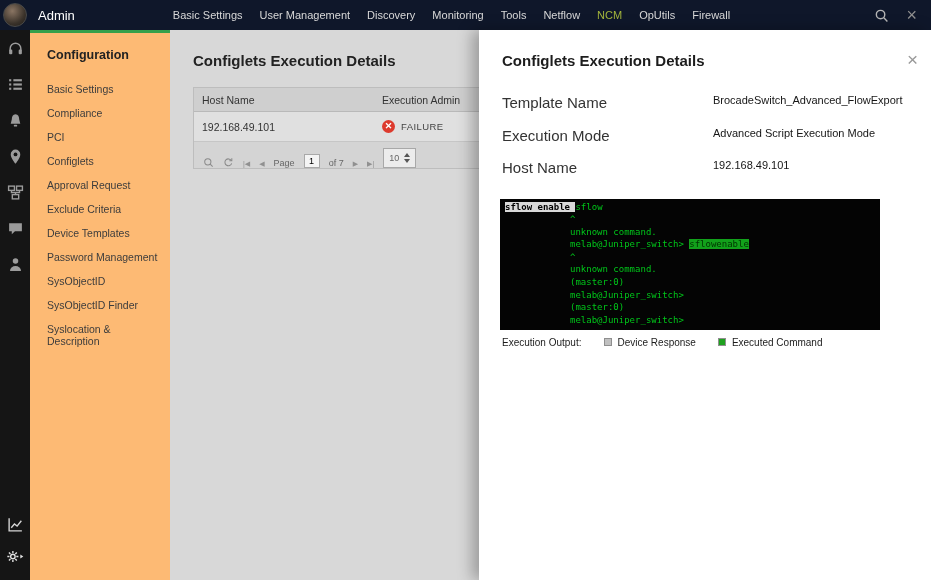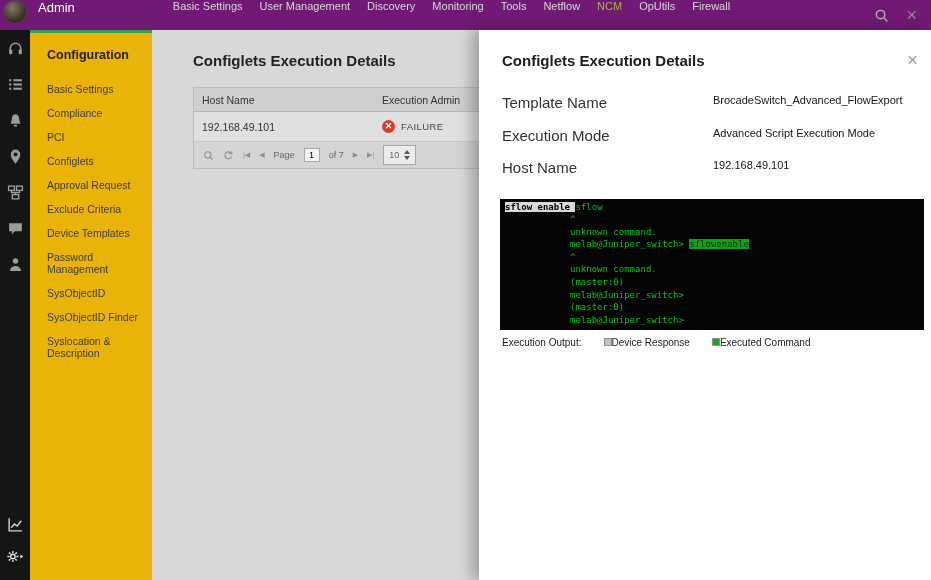--- a/index.html
+++ b/index.html
@@ -1,80 +1,80 @@
 <!DOCTYPE html>
 <html><head>
 <meta charset="utf-8">
 <style>
   *{box-sizing:border-box;margin:0;padding:0}
   html,body{width:931px;height:580px;overflow:hidden}
   body{font-family:"Liberation Sans",sans-serif;background:#d8d8d8;position:relative}
 
   
-  .topbar{position:absolute;top:0;left:0;right:0;height:30px;background:#701a75;display:flex;z-index:30}
+  .topbar{position:absolute;top:0;left:0;right:0;height:30px;background:#0f172a;display:flex;align-items:center;z-index:30}
   .avatar{width:24px;height:24px;border-radius:50%;margin-left:3px;background:radial-gradient(circle at 38% 32%,#8a7563,#3a322a 62%,#1d1a16);border:1px solid #484848}
   .brand{color:#fff;font-size:13px;margin-left:11px}
   .menu{display:flex;gap:17px;margin-left:98px}
   .menu-item{color:#d8d8d8;font-size:11px;cursor:pointer;white-space:nowrap}
   .menu-item.active{color:#a3b53c}
   .topbar-right{margin-left:auto;display:flex;align-items:center;gap:17px;padding-right:14px}
   .tb-search svg{width:15px;height:15px;display:block}
   .tb-close{color:#8f8f8f;font-size:18px;line-height:.8;cursor:pointer}
 
   
   .rail{position:absolute;top:30px;left:0;bottom:0;width:30px;background:#151515;display:flex;flex-direction:column;align-items:center;padding-top:10px;z-index:25}
   .rail-icon{width:17px;height:17px;margin-bottom:19px;cursor:pointer}
   .rail-icon svg{width:100%;height:100%;display:block}
   .rail-bottom{margin-top:auto;display:flex;flex-direction:column;align-items:center}
   .rail-bottom .rail-icon{margin-bottom:15px}
   .rail-bottom .rail-icon:last-child{width:20px}
 
   
-  .sidebar{position:absolute;top:30px;left:30px;bottom:0;width:122px;background:#eab308;border-top:3px solid #35a04b;z-index:20}
+  .sidebar{position:absolute;top:30px;left:30px;bottom:0;width:140px;background:#fdba74;border-top:3px solid #35a04b;z-index:20}
   .sidebar-title{font-size:12.5px;font-weight:bold;color:#222;padding:15px 0 15px 17px}
   .sidebar-list{list-style:none}
   .side-item{font-size:10.5px;color:#3c3c3c;padding:6px 6px 6px 17px;cursor:pointer;line-height:12px}
 
   
   .main{position:absolute;top:30px;left:175px;right:0;bottom:0;background:#d8d8d8;padding:22px 0 0 18px}
   .page-title{font-size:15px;font-weight:bold;color:#222}
   .table{width:565px;margin-top:18px;border:1px solid #bdbdbd;background:#e0e0e0}
   .thead{display:flex;background:#cfcfcf;border-bottom:1px solid #b9b9b9;height:24px;align-items:center}
   .th{font-size:10.5px;color:#333}
   .c1{width:188px;padding-left:8px}
   .trow{display:flex;align-items:center;height:30px;background:#e0e0e0;border-bottom:1px solid #c6c6c6;cursor:pointer}
   .td{font-size:10.5px;color:#333}
   .status-cell{display:flex;align-items:center;gap:6px}
   .fail-ico{width:13px;height:13px;border-radius:50%;background:#dd3a2d;color:#fff;font-size:9px;display:inline-flex;align-items:center;justify-content:center;font-weight:bold;line-height:1}
   .status-text{font-size:9.5px;color:#444;letter-spacing:.4px}
-  .pager{display:flex;align-items:center;height:26px;background:#d4d4d4;padding-left:9px;gap:9px;font-size:9px;color:#666}
+  .pager{display:flex;align-items:flex-end;height:26px;background:#d4d4d4;padding-left:9px;gap:9px;font-size:9px;color:#666}
   .pg-ic{font-size:7px;color:#909090;cursor:pointer}
   .pg-svg svg{width:11px;height:11px;display:block;cursor:pointer}
   .pg-input{width:16px;height:14px;font-size:9px;text-align:center;border:1px solid #a8a8a8;background:#f4f4f4;font-family:"Liberation Sans",sans-serif}
   .pg-select{display:inline-flex;align-items:center;gap:5px;border:1px solid #a8a8a8;background:#ececec;padding:9px 5px;height:16px;cursor:pointer}
   .spins{display:inline-flex;flex-direction:column;gap:2px}
   .spin-up{width:0;height:0;border-left:3px solid transparent;border-right:3px solid transparent;border-bottom:4px solid #555}
   .spin-down{width:0;height:0;border-left:3px solid transparent;border-right:3px solid transparent;border-top:4px solid #555}
 
   
   .panel{position:absolute;top:30px;left:479px;right:0;bottom:0;background:#fff;z-index:40;box-shadow:-7px 0 14px rgba(0,0,0,.28)}
   .panel-head{display:flex;align-items:flex-start;padding:22px 13px 0 23px}
   .panel-title{font-size:15px;font-weight:bold;color:#1d1d1d}
   .panel-close{margin-left:auto;color:#9a9a9a;font-size:19px;line-height:.8;cursor:pointer}
   .fields{margin-top:25px}
   .field{display:flex;padding-left:23px;height:32.5px;align-items:flex-start}
   .f-label{width:211px;font-size:15px;color:#333;flex:none}
   .f-value{font-size:11px;color:#161616}
-  .terminal{margin:7px 0 0 21px;width:424px;height:131px;background:#040404;padding:2px 5px;overflow:hidden}
+  .terminal{margin:7px 0 0 21px;width:380px;height:131px;background:#040404;padding:2px 5px;overflow:hidden}
   .tline{white-space:pre;font-family:"DejaVu Sans Mono",monospace;font-size:9px;line-height:12.6px;color:#00c61a}
   .seg-green{color:#00c61a}
   .seg-dev{background:#d9d9d9;color:#000;font-weight:bold}
   .seg-cmd{background:#12a11b;color:#013501}
   .legend{display:flex;align-items:center;margin:7px 0 0 23px;gap:22px;font-size:10px;color:#1c1c1c}
-  .legend-item{display:inline-flex;align-items:center;}
+  .legend-item{display:inline-flex;align-items:center;gap:6px}
   .legend-square{width:8px;height:8px;display:inline-block;border:1px solid #8f8f8f}
 </style>
 </head>
 <body>
 
 <header class="topbar">
   <div class="avatar"></div>
   <div class="brand">Admin</div>
   <nav class="menu">
       <span class="menu-item">Basic Settings</span>

